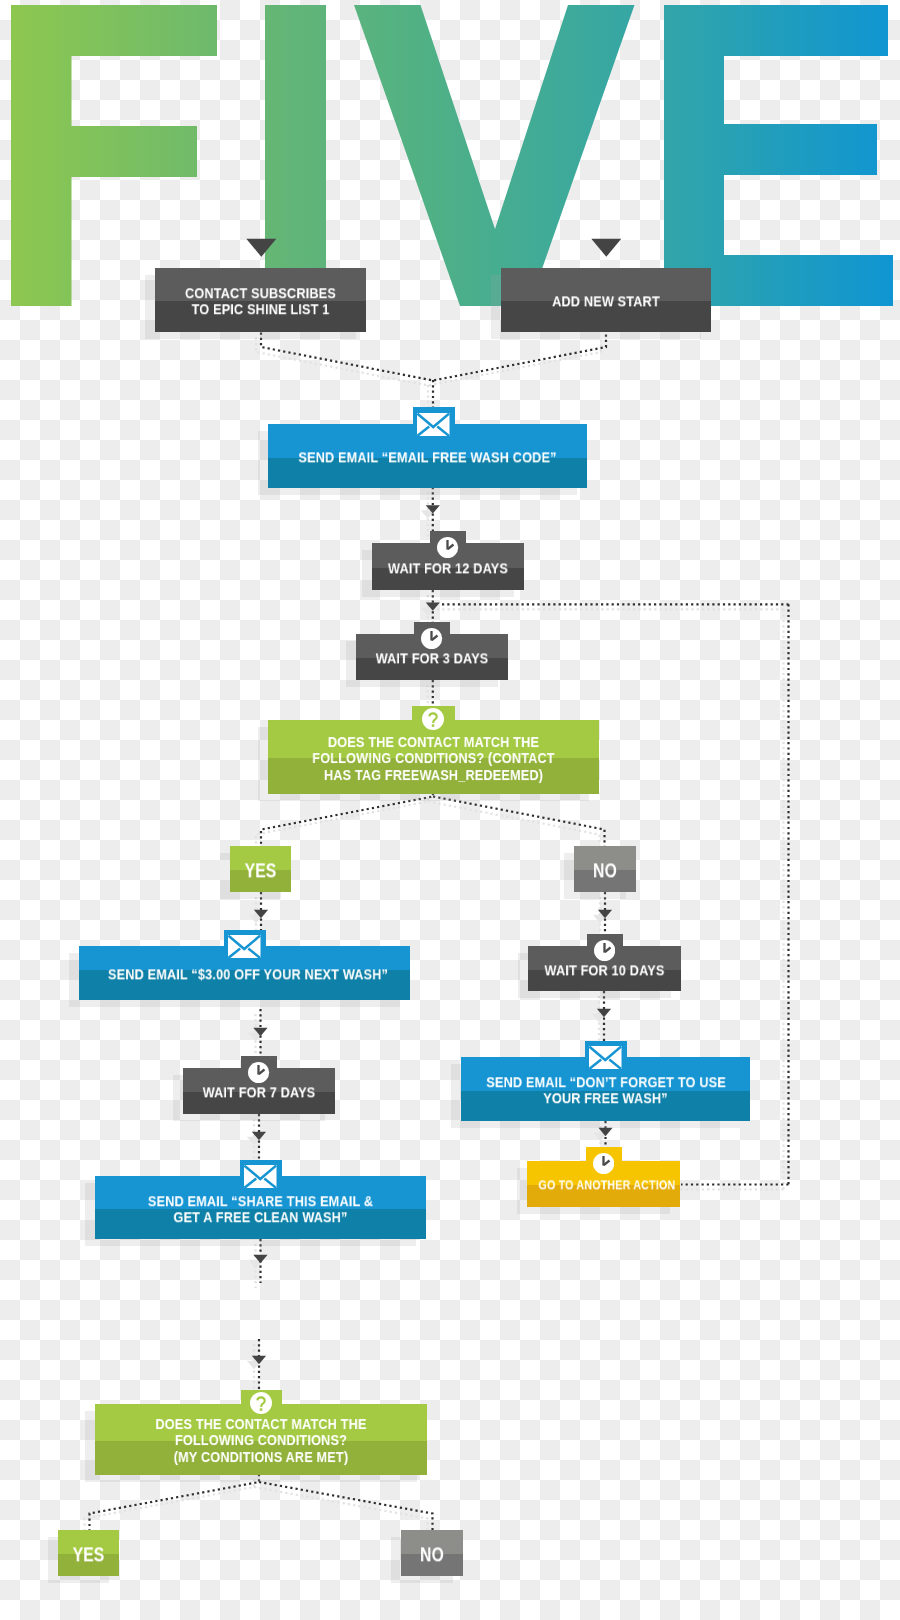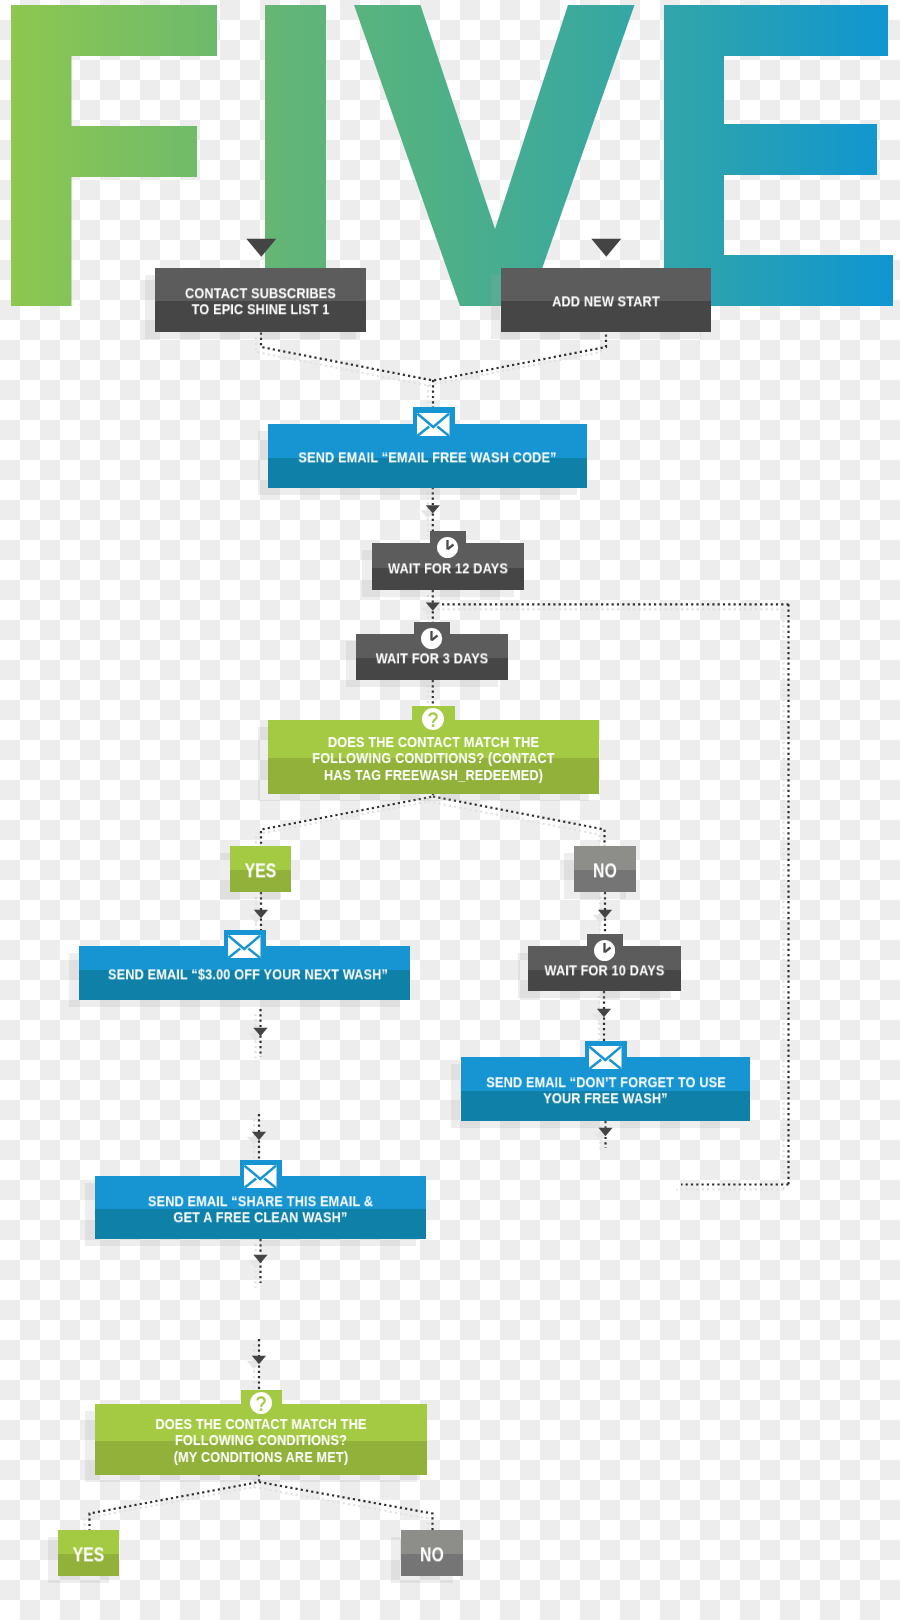--- a/index.html
+++ b/index.html
@@ -230,20 +230,33 @@
     <div class="lower" style="height:21px"></div>
     <svg class="ic" width="21.2" height="21.2" viewBox="0 0 21.2 21.2" style="left:65.9px;top:-6.5px">
         <circle cx="10.6" cy="10.6" r="10.6" fill="#fff"></circle>
         <g stroke="#4a4a4a" stroke-width="2.3" fill="none" stroke-linecap="butt">
           <path d="M10.5,3.0 V12.6"></path>
           <path d="M10.8,12.2 L16.5,7.5"></path>
         </g>
       </svg>
     <div class="label" style="font-size:15.4px">WAIT FOR 10 DAYS</div>
   </div>
+  <div class="node dark" id="n11" style="left:183px;top:1068px;width:152px;height:46px">
+    <div class="tab" style="left:58.0px;top:-12px;width:36px;height:20px"></div>
+    <div class="body"></div>
+    <div class="lower" style="height:22px"></div>
+    <svg class="ic" width="21.2" height="21.2" viewBox="0 0 21.2 21.2" style="left:65.4px;top:-6.5px">
+        <circle cx="10.6" cy="10.6" r="10.6" fill="#fff"></circle>
+        <g stroke="#4a4a4a" stroke-width="2.3" fill="none" stroke-linecap="butt">
+          <path d="M10.5,3.0 V12.6"></path>
+          <path d="M10.8,12.2 L16.5,7.5"></path>
+        </g>
+      </svg>
+    <div class="label" style="font-size:15.4px">WAIT FOR 7 DAYS</div>
+  </div>
   <div class="node blue" id="n13" style="left:95px;top:1176px;width:331px;height:63px">
     <div class="tab" style="left:144.5px;top:-16px;width:42px;height:24px"></div>
     <div class="body"></div>
     <div class="lower" style="height:30px"></div>
     <svg class="ic" width="32.5" height="23.5" viewBox="0 0 32.5 23.5" style="left:149.2px;top:-11.3px">
         <rect x="0" y="0" width="32.5" height="23.5" fill="#fff"></rect>
         <g fill="none" stroke="#1795d3" stroke-width="2.5" stroke-linejoin="miter">
           <path d="M0.4,0.6 L16.25,14.0 L32.1,0.6"></path>
           <path d="M0.4,22.9 L12.2,13.6"></path>
           <path d="M32.1,22.9 L20.3,13.6"></path>
@@ -260,20 +273,33 @@
         <rect x="0" y="0" width="32.5" height="23.5" fill="#fff"></rect>
         <g fill="none" stroke="#1795d3" stroke-width="2.5" stroke-linejoin="miter">
           <path d="M0.4,0.6 L16.25,14.0 L32.1,0.6"></path>
           <path d="M0.4,22.9 L12.2,13.6"></path>
           <path d="M32.1,22.9 L20.3,13.6"></path>
         </g>
       </svg>
     <div class="label" style="font-size:15.4px">SEND EMAIL “DON’T FORGET TO USE
 YOUR FREE WASH”</div>
   </div>
+  <div class="node yellow" id="n14" style="left:527px;top:1161px;width:153px;height:46px">
+    <div class="tab" style="left:58.5px;top:-14px;width:36px;height:22px"></div>
+    <div class="body"></div>
+    <div class="lower" style="height:22px"></div>
+    <svg class="ic" width="21.2" height="21.2" viewBox="0 0 21.2 21.2" style="left:65.9px;top:-8.5px">
+        <circle cx="10.6" cy="10.6" r="10.6" fill="#fff"></circle>
+        <g stroke="#4a4a4a" stroke-width="2.3" fill="none" stroke-linecap="butt">
+          <path d="M10.5,3.0 V12.6"></path>
+          <path d="M10.8,12.2 L16.5,7.5"></path>
+        </g>
+      </svg>
+    <div class="label" style="font-size:12.6px;--sx:0.85">GO TO ANOTHER ACTION</div>
+  </div>
   <div class="node green" id="n16" style="left:95px;top:1403.5px;width:332px;height:71.5px">
     <div class="tab" style="left:145.5px;top:-14px;width:41px;height:22px"></div>
     <div class="body"></div>
     <div class="lower" style="height:34px"></div>
     <svg class="ic" width="22" height="22" viewBox="0 0 22 22" style="left:155.0px;top:-12px">
         <circle cx="11" cy="11" r="11" fill="#fff"></circle>
         <path fill="none" stroke="#a4ca44" stroke-width="2.1" stroke-linecap="butt" d="M7.3 8.45 a3.75 3.6 0 0 1 7.45 0.25 c0 1.95 -1.45 2.55 -2.5 3.45 c-0.75 0.64 -1.05 1.3 -1.05 2.3 v0.55"></path>
         <rect x="9.8" y="16.3" width="2.5" height="2.5" fill="#a4ca44"></rect>
       </svg>
     <div class="label" style="font-size:15.4px">DOES THE CONTACT MATCH THE

